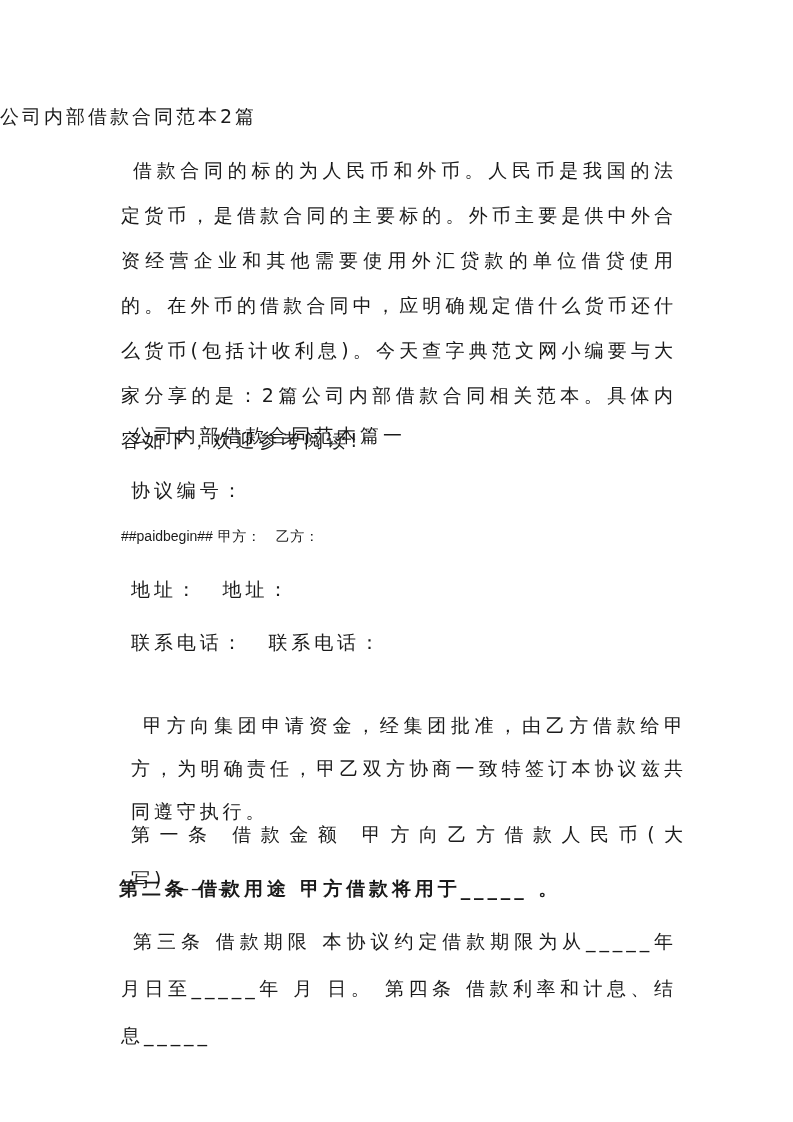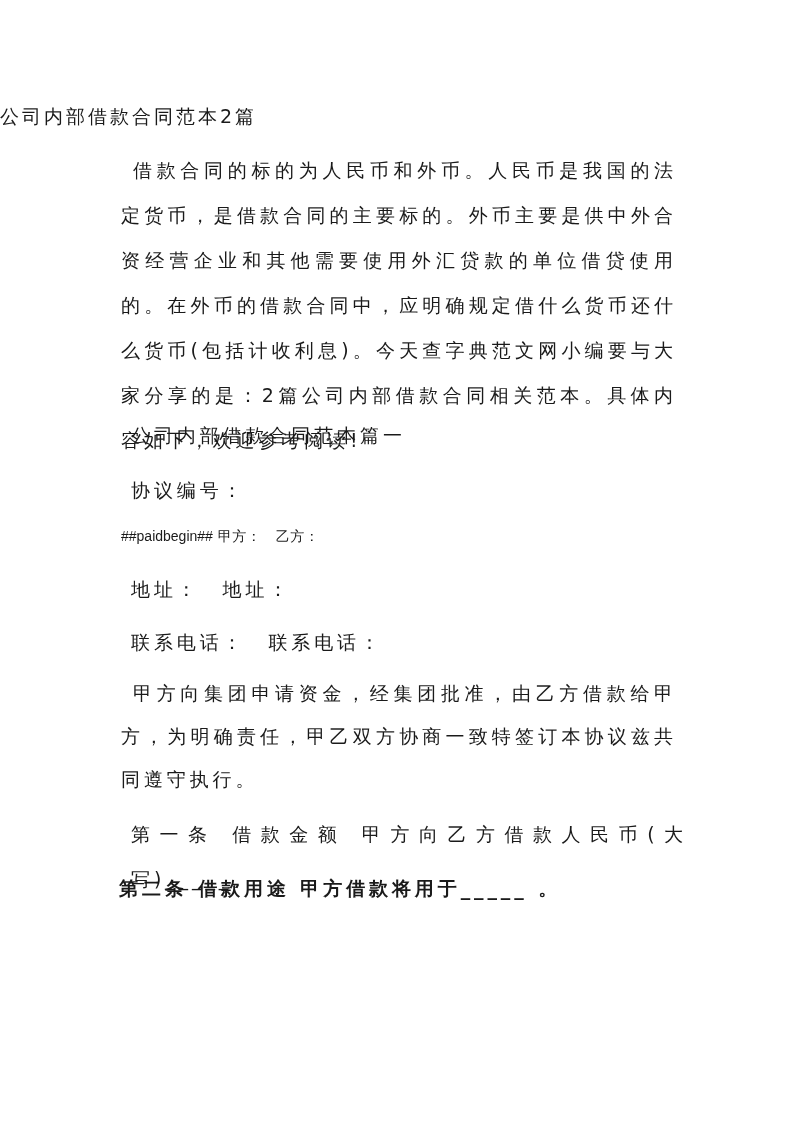--- a/index.html
+++ b/index.html
@@ -50,21 +50,21 @@
     .p-parties {
       position: absolute;
       top: 526px;
       left: 121px;
       font-size: 14px;
       line-height: 20px;
       letter-spacing: 0.5px;
     }
     .p-addr { top: 567px; left: 131px; }
     .p-tel { top: 620px; left: 131px; font-family: Liberation Serif, serif; }
-    .p-main { top: 672px; text-indent: 12px; line-height: 43px; }
+    .p-main { top: 704px; text-indent: 12px; line-height: 43px; margin-left: 10px; }
     .p-a1 { top: 812px; left: 131px; }
     .p-a2 { top: 866px; left: 119px; font-weight: bold; }
     .p-a3 { top: 918px; text-indent: 12px; line-height: 47px; }
     .mark {
       font-family: "Liberation Sans", sans-serif;
       letter-spacing: 0;
     }
   </style>
 </head>
 <body>
@@ -87,14 +87,15 @@
   <p class="para p-addr">地址：　地址：</p>
 
   <p class="para p-tel">联系电话：　联系电话：</p>
 
   <p class="para p-main">甲方向集团申请资金，经集团批准，由乙方借款给甲方，为明确责任，甲乙双方协商一致特签订本协议兹共同遵守执行。</p>
 
   <p class="para p-a1">第一条 借款金额 甲方向乙方借款人民币(大写)_____。</p>
 
   <p class="para p-a2">第二条 借款用途 甲方借款将用于_____ 。</p>
 
+  <p class="para p-a3">第三条  借款期限  本协议约定借款期限为从_____年  月日至_____年 月 日。 第四条 借款利率和计息、结息_____</p>
 
 </div>
 
 </body></html>

